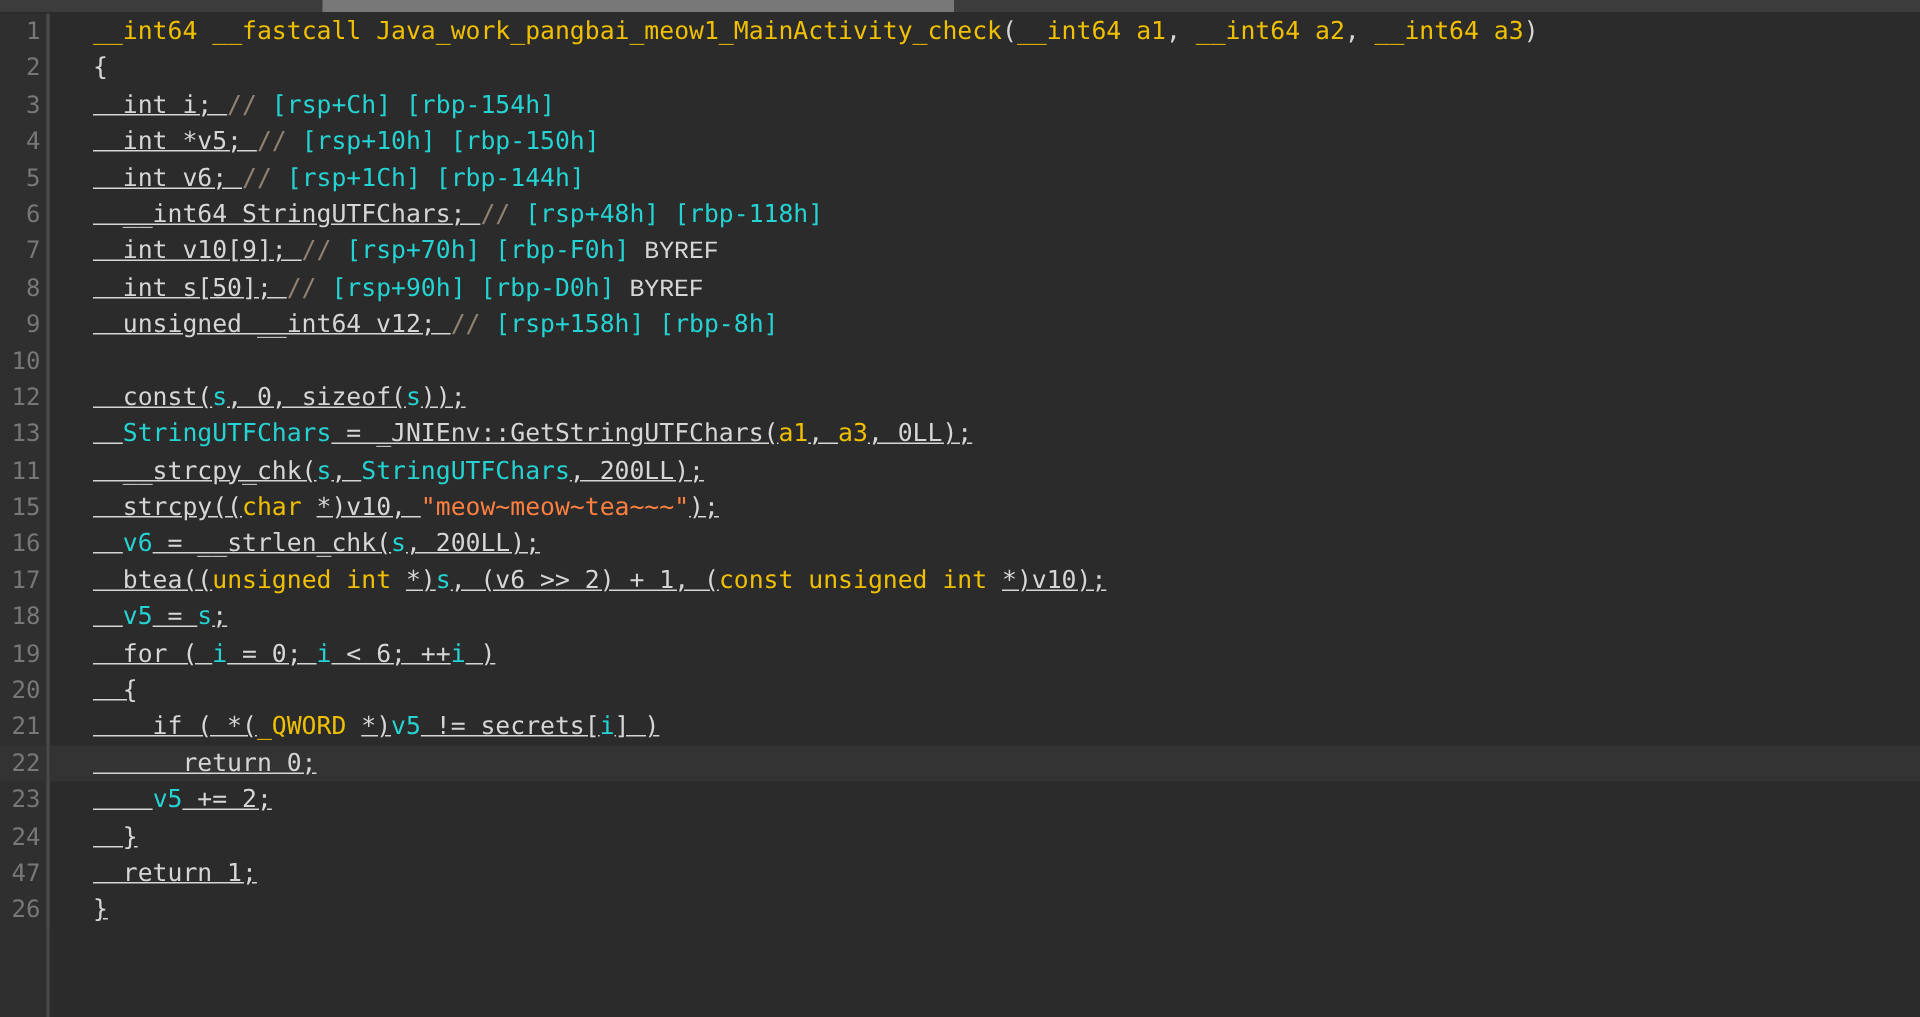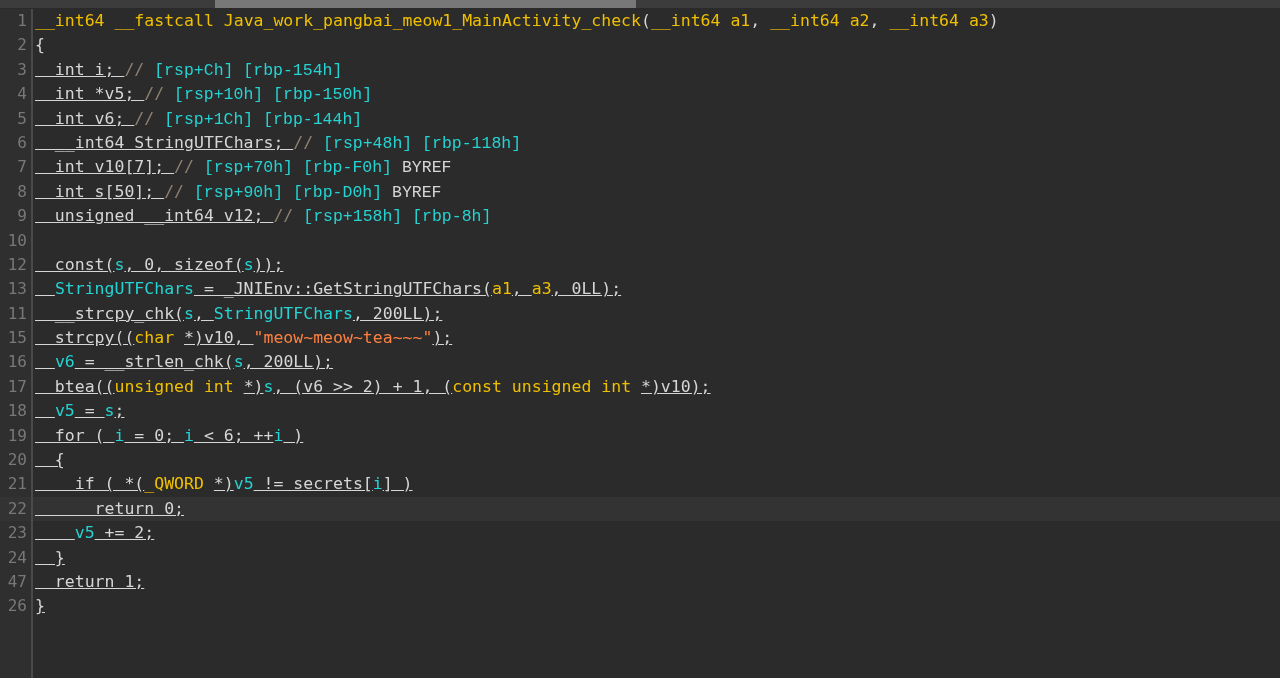--- a/index.html
+++ b/index.html
@@ -72,20 +72,21 @@
     width: 2px;
     height: 24.4px;
     vertical-align: top;
     background: #4a4a4a;
     margin-right: 2px;
   }
   .src {
     display: inline-block;
     vertical-align: top;
     color: #d4d4d4;
+    margin-left: 27px;
   }
 
   
   #gutter-bg {
     position: absolute;
     left: 0; top: 0;
     width: 31px;
     height: 669px;
     background: #2f2f2f;
   }
@@ -97,21 +98,21 @@
     background: #4a4a4a;
   }
 
   
   .t-plain   { color: #d6d6d6; text-decoration: underline; }
   .t-type    { color: #f0c000; }   
   .t-fn      { color: #f0c000; }   
   .t-arg     { color: #f0c000; }   
   .t-var     { color: #25d3d3; }   
   .t-comment { color: #8f8272; }   
-  .t-loc     { color: #25d3d3; font-family: Liberation Mono, monospace; }
+  .t-loc     { color: #25d3d3; }
   .t-str     { color: #ff8040; }
   .t-punct   { color: #d6d6d6; }
   .t-byref   { color: #d6d6d6; font-family: Liberation Mono, monospace; }
 </style>
 <style>body,#code-view{background:#2b2b2b;}#gutter-bg{background:#2f2f2f;}#gutter-rule,.sep{background:#4a4a4a;}.code-line.current{background:#333333;}.gutter{color:#787878;}.t-plain,.t-kw,.t-num,.t-punct,.t-byref,.src{color:#d6d6d6;}.t-type{color:#f0c000;}.t-fn{color:#f0c000;}.t-arg{color:#f0c000;}.t-var{color:#25d3d3;}.t-comment{color:#8f8272;}.t-loc{color:#25d3d3;}.t-str{color:#ff8040;}#hscroll{background:#3c3c3c;}#hscroll .thumb{background:#787878;left:215px;width:421px;}</style></head>
 <body>
 
 <div id="hscroll">
   <div class="thumb"></div>
 </div>
@@ -119,21 +120,21 @@
 <div id="code-view">
   <div id="gutter-bg"></div>
   <div id="gutter-rule"></div>
   <div id="lines-host">
       <div class="code-line"><span class="gutter">1</span><span class="sep"></span><span class="src"><span class="t-type">__int64 </span><span class="t-type">__fastcall </span><span class="t-fn">Java_work_pangbai_meow1_MainActivity_check</span><span class="t-punct">(</span><span class="t-type">__int64 </span><span class="t-arg">a1</span><span class="t-punct">, </span><span class="t-type">__int64 </span><span class="t-arg">a2</span><span class="t-punct">, </span><span class="t-type">__int64 </span><span class="t-arg">a3</span><span class="t-punct">)</span></span></div>
       <div class="code-line"><span class="gutter">2</span><span class="sep"></span><span class="src"><span class="t-punct">{</span></span></div>
       <div class="code-line"><span class="gutter">3</span><span class="sep"></span><span class="src"><span class="t-plain">  int i; </span><span class="t-comment">// </span><span class="t-loc">[rsp+Ch] [rbp-154h]</span></span></div>
       <div class="code-line"><span class="gutter">4</span><span class="sep"></span><span class="src"><span class="t-plain">  int *v5; </span><span class="t-comment">// </span><span class="t-loc">[rsp+10h] [rbp-150h]</span></span></div>
       <div class="code-line"><span class="gutter">5</span><span class="sep"></span><span class="src"><span class="t-plain">  int v6; </span><span class="t-comment">// </span><span class="t-loc">[rsp+1Ch] [rbp-144h]</span></span></div>
       <div class="code-line"><span class="gutter">6</span><span class="sep"></span><span class="src"><span class="t-plain">  __int64 StringUTFChars; </span><span class="t-comment">// </span><span class="t-loc">[rsp+48h] [rbp-118h]</span></span></div>
-      <div class="code-line"><span class="gutter">7</span><span class="sep"></span><span class="src"><span class="t-plain">  int v10[7]; </span><span class="t-comment">// </span><span class="t-loc">[rsp+70h] [rbp-F0h] </span><span class="t-byref">BYREF</span></span></div>
+      <div class="code-line"><span class="gutter">7</span><span class="sep"></span><span class="src"><span class="t-plain">  int v10[9]; </span><span class="t-comment">// </span><span class="t-loc">[rsp+70h] [rbp-F0h] </span><span class="t-byref">BYREF</span></span></div>
       <div class="code-line"><span class="gutter">8</span><span class="sep"></span><span class="src"><span class="t-plain">  int s[50]; </span><span class="t-comment">// </span><span class="t-loc">[rsp+90h] [rbp-D0h] </span><span class="t-byref">BYREF</span></span></div>
       <div class="code-line"><span class="gutter">9</span><span class="sep"></span><span class="src"><span class="t-plain">  unsigned __int64 v12; </span><span class="t-comment">// </span><span class="t-loc">[rsp+158h] [rbp-8h]</span></span></div>
       <div class="code-line"><span class="gutter">10</span><span class="sep"></span><span class="src"><span class="t-plain"></span></span></div>
       <div class="code-line"><span class="gutter">12</span><span class="sep"></span><span class="src"><span class="t-plain">  const(</span><span class="t-var">s</span><span class="t-plain">, 0, sizeof(</span><span class="t-var">s</span><span class="t-plain">));</span></span></div>
       <div class="code-line"><span class="gutter">13</span><span class="sep"></span><span class="src"><span class="t-plain">  </span><span class="t-var">StringUTFChars</span><span class="t-plain"> = _JNIEnv::GetStringUTFChars(</span><span class="t-arg">a1</span><span class="t-plain">, </span><span class="t-arg">a3</span><span class="t-plain">, 0LL);</span></span></div>
       <div class="code-line"><span class="gutter">11</span><span class="sep"></span><span class="src"><span class="t-plain">  __strcpy_chk(</span><span class="t-var">s</span><span class="t-plain">, </span><span class="t-var">StringUTFChars</span><span class="t-plain">, 200LL);</span></span></div>
       <div class="code-line"><span class="gutter">15</span><span class="sep"></span><span class="src"><span class="t-plain">  strcpy((</span><span class="t-type">char </span><span class="t-plain">*)v10, </span><span class="t-str">"meow~meow~tea~~~"</span><span class="t-plain">);</span></span></div>
       <div class="code-line"><span class="gutter">16</span><span class="sep"></span><span class="src"><span class="t-plain">  </span><span class="t-var">v6</span><span class="t-plain"> = __strlen_chk(</span><span class="t-var">s</span><span class="t-plain">, 200LL);</span></span></div>
       <div class="code-line"><span class="gutter">17</span><span class="sep"></span><span class="src"><span class="t-plain">  btea((</span><span class="t-type">unsigned int </span><span class="t-plain">*)</span><span class="t-var">s</span><span class="t-plain">, (v6 &gt;&gt; 2) + 1, (</span><span class="t-type">const unsigned int </span><span class="t-plain">*)v10);</span></span></div>
       <div class="code-line"><span class="gutter">18</span><span class="sep"></span><span class="src"><span class="t-plain">  </span><span class="t-var">v5</span><span class="t-plain"> = </span><span class="t-var">s</span><span class="t-plain">;</span></span></div>

